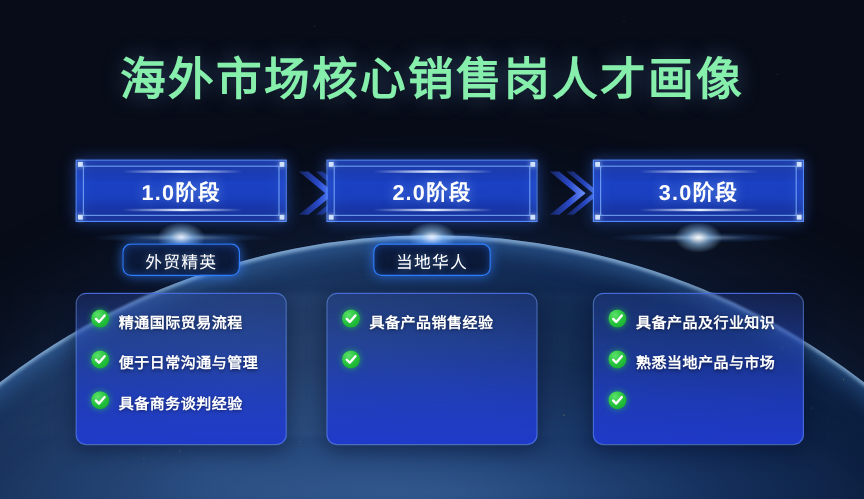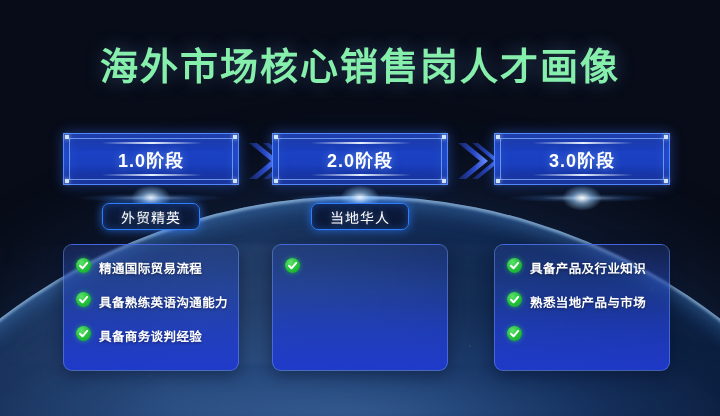--- a/index.html
+++ b/index.html
@@ -393,21 +393,21 @@
               </svg>
           </span>
           <span class="bullet-text">精通国际贸易流程</span>
         </div>
         <div class="bullet">
           <span class="badge ok">
             <svg width="15" height="15" viewBox="0 0 15 15">
                 <polyline points="4,7.8 6.5,10.3 11.2,4.9" fill="none" stroke="#ffffff" stroke-width="2" stroke-linecap="round" stroke-linejoin="round"></polyline>
               </svg>
           </span>
-          <span class="bullet-text">具备熟练英语沟通能力</span>
+          <span class="bullet-text">便于日常沟通与管理</span>
         </div>
         <div class="bullet">
           <span class="badge ok">
             <svg width="15" height="15" viewBox="0 0 15 15">
                 <polyline points="4,7.8 6.5,10.3 11.2,4.9" fill="none" stroke="#ffffff" stroke-width="2" stroke-linecap="round" stroke-linejoin="round"></polyline>
               </svg>
           </span>
           <span class="bullet-text">具备商务谈判经验</span>
         </div>
       </div>
@@ -429,20 +429,28 @@
         <span>当地华人</span>
       </div>
 
       <div class="card">
         <div class="bullet">
           <span class="badge ok">
             <svg width="15" height="15" viewBox="0 0 15 15">
                 <polyline points="4,7.8 6.5,10.3 11.2,4.9" fill="none" stroke="#ffffff" stroke-width="2" stroke-linecap="round" stroke-linejoin="round"></polyline>
               </svg>
           </span>
+          <span class="bullet-text">具备产品销售经验</span>
+        </div>
+        <div class="bullet">
+          <span class="badge ok">
+            <svg width="15" height="15" viewBox="0 0 15 15">
+                <polyline points="4,7.8 6.5,10.3 11.2,4.9" fill="none" stroke="#ffffff" stroke-width="2" stroke-linecap="round" stroke-linejoin="round"></polyline>
+              </svg>
+          </span>
         </div>
       </div>
     </div>
 
     <div class="column col-2">
       <div class="stage-plate">
         <span class="corner tl"></span>
         <span class="corner tr"></span>
         <span class="corner bl"></span>
         <span class="corner br"></span>

